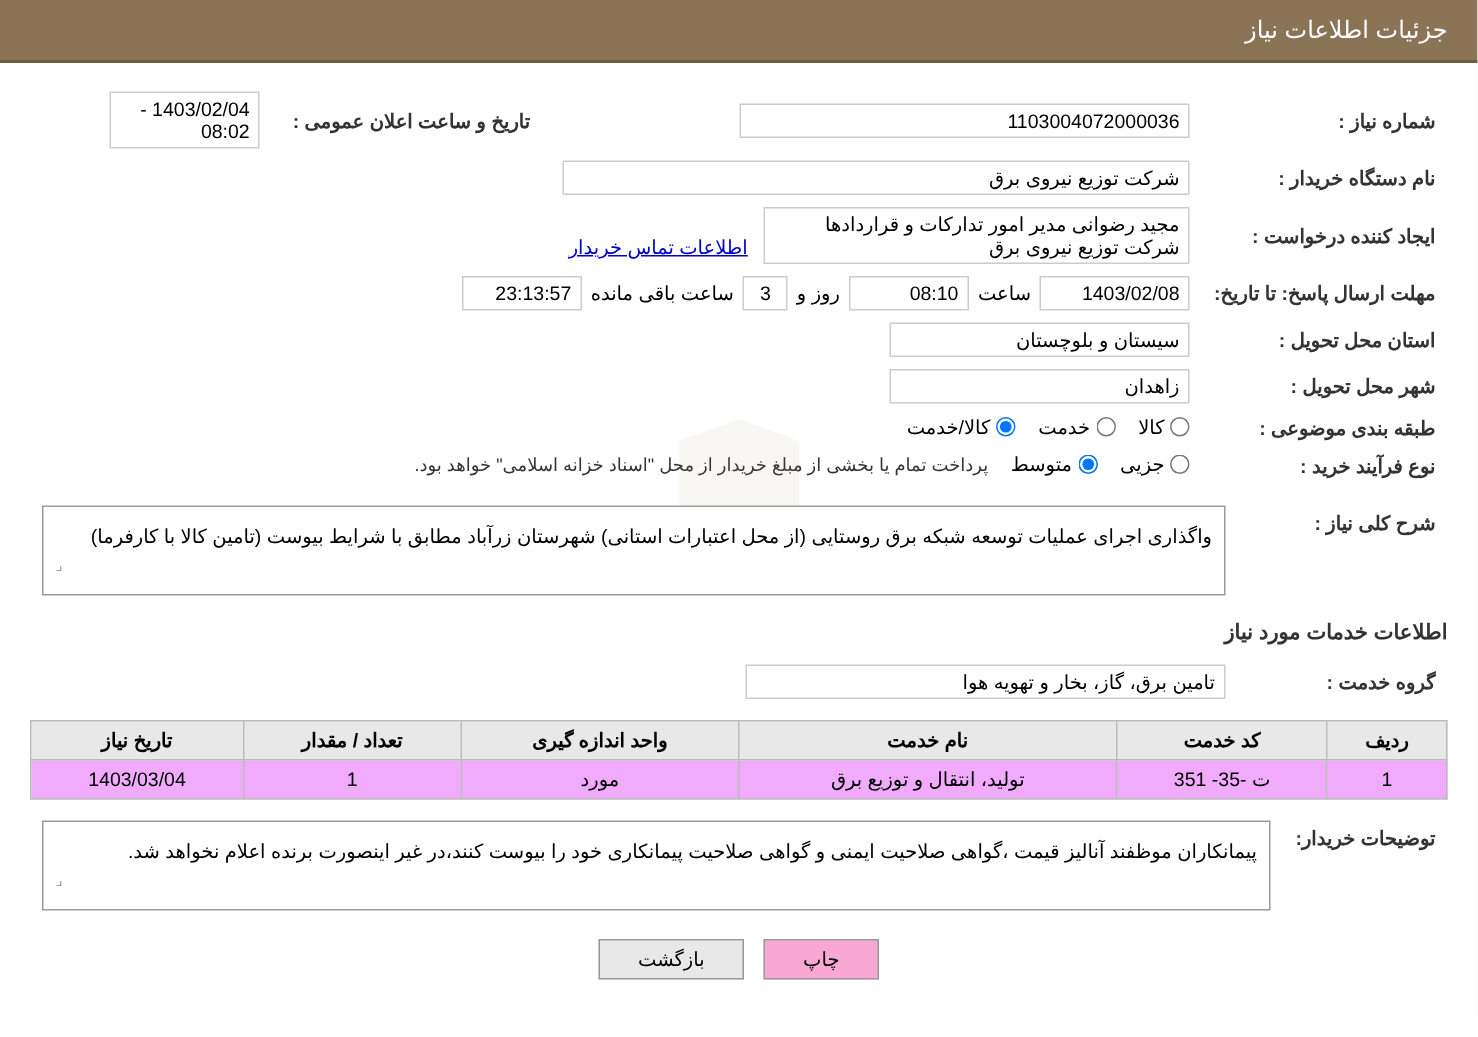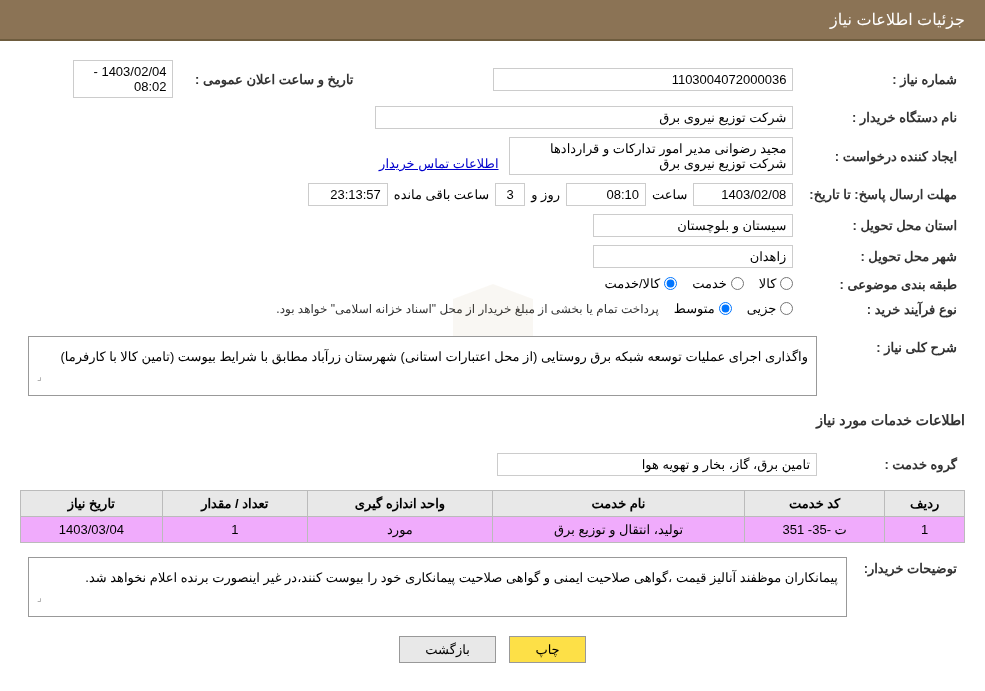--- a/index.html
+++ b/index.html
@@ -69,21 +69,21 @@
     }
     .link-blue {
       color: #0000cc;
       text-decoration: underline;
       cursor: pointer;
     }
     .section-title {
       font-size: 14px;
       font-weight: bold;
       color: #333;
-      margin: 12px 0 21px 0;
+      margin: 12px 0 10px 0;
       text-align: right;
     }
     .radio-group {
       display: inline-flex;
       gap: 15px;
       align-items: center;
     }
     .radio-item {
       display: flex;
       align-items: center;
@@ -125,21 +125,21 @@
     }
     .btn {
       padding: 5px 25px;
       margin: 0 5px;
       cursor: pointer;
       font-size: 13px;
       font-family: Tahoma, Arial, sans-serif;
       border: 1px solid #999;
     }
     .btn-print {
-      background: #fde047;
+      background: #f9a8d4;
     }
     .btn-back {
       background: #e8e8e8;
     }
     .inline-row {
       display: flex;
       align-items: center;
       gap: 6px;
     }
     .buyer-notes {

